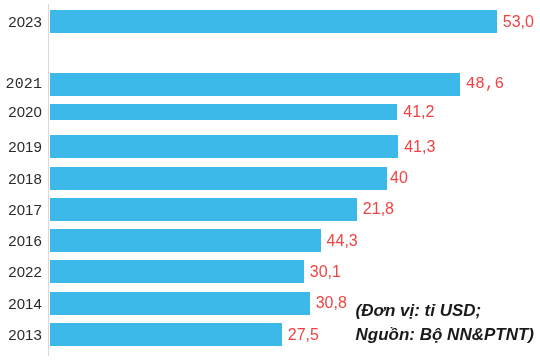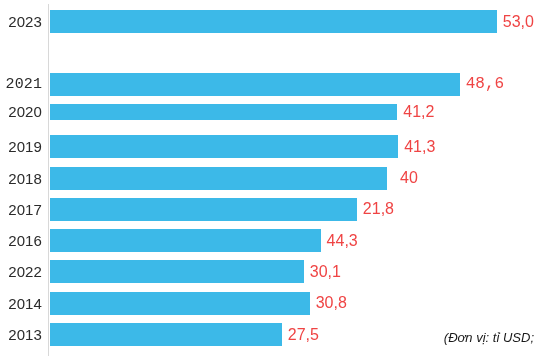--- a/index.html
+++ b/index.html
@@ -79,23 +79,23 @@
     color: #ef4444;
     line-height: 1;
     white-space: nowrap;
   }
 
   .annotation {
     position: absolute;
     right: 6px;
     bottom: 12px;
     text-align: left;
-    font-size: 13px;
+    font-size: 17px;
     font-style: italic;
-    font-weight: normal;
+    font-weight: bold;
     color: #1a1a1a;
     line-height: 1.45;
     white-space: nowrap;
   }
 </style>
 </head>
 <body>
 
 <div id="chart-root">
 
@@ -128,21 +128,21 @@
         <div class="bar-track">
           <div class="bar" style="width: 348.159px; background: rgb(60, 185, 232);"></div>
         </div>
         <div class="bar-value" style="left: 404.159px;">41,3</div>
       </div>
       <div class="bar-row" style="top: 166.5px; height: 23px;">
         <div class="cat-label">2018</div>
         <div class="bar-track">
           <div class="bar" style="width: 337.2px; background: rgb(60, 185, 232);"></div>
         </div>
-        <div class="bar-value" style="left: 400px;">40</div>
+        <div class="bar-value" style="left: 390px;">40</div>
       </div>
       <div class="bar-row" style="top: 197.8px; height: 23px;">
         <div class="cat-label">2017</div>
         <div class="bar-track">
           <div class="bar" style="width: 306.852px; background: rgb(60, 185, 232);"></div>
         </div>
         <div class="bar-value" style="left: 362.852px;">21,8</div>
       </div>
       <div class="bar-row" style="top: 229.1px; height: 23px;">
         <div class="cat-label">2016</div>
@@ -169,15 +169,16 @@
         <div class="cat-label">2013</div>
         <div class="bar-track">
           <div class="bar" style="width: 231.825px; background: rgb(60, 185, 232);"></div>
         </div>
         <div class="bar-value" style="left: 287.825px;">27,5</div>
       </div>
     </div>
 
   <div class="annotation">
     <div>(Đơn vị: tỉ USD;</div>
+    <div>Nguồn: Bộ NN&amp;PTNT)</div>
   </div>
 
 </div>
 
 </body></html>

